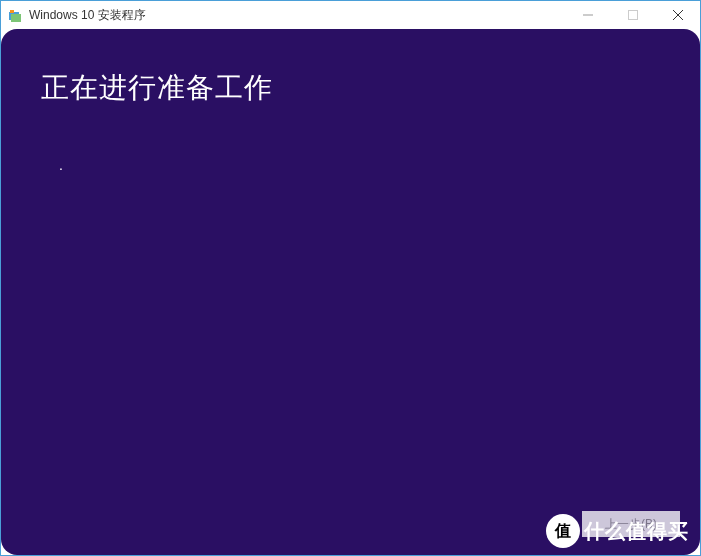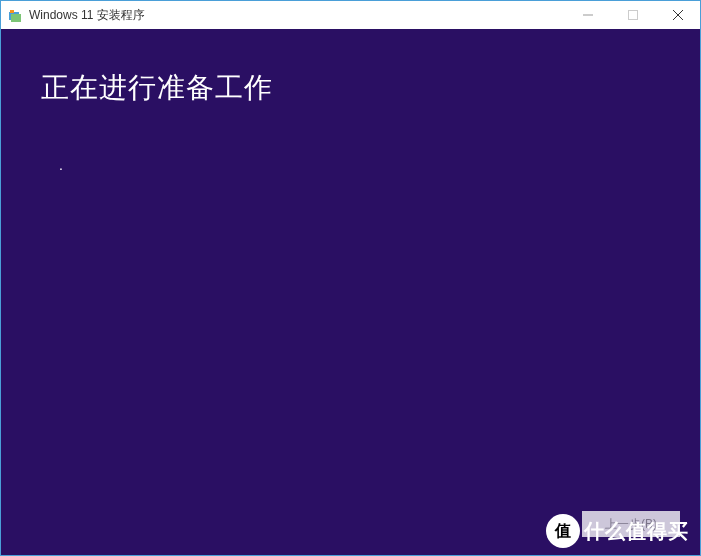--- a/index.html
+++ b/index.html
@@ -72,20 +72,21 @@
       width: 10px;
       height: 10px;
     }
     .content {
       flex: 1;
       background: #2a0f63;
       position: relative;
       padding: 40px 40px 20px 40px;
       display: flex;
       flex-direction: column;
+      border-radius: 16px;
     }
     .heading {
       color: #fff;
       font-size: 28px;
       font-weight: 300;
       margin-bottom: 50px;
       letter-spacing: 1px;
     }
     .progress-dots {
       color: #fff;
@@ -145,21 +146,21 @@
 
 <div class="window">
   <div class="titlebar">
     <span class="titlebar-icon">
       <svg viewBox="0 0 16 16">
         <rect x="2" y="5" width="10" height="8" fill="#4a9fd8"></rect>
         <rect x="4" y="7" width="10" height="8" fill="#7cc576"></rect>
         <rect x="3" y="3" width="4" height="3" fill="#f7941d"></rect>
       </svg>
     </span>
-    <span class="titlebar-text">Windows 11 安装程序</span>
+    <span class="titlebar-text">Windows 10 安装程序</span>
     <div class="window-controls">
       <button class="window-control-btn">
         <svg viewBox="0 0 10 10">
             <line x1="0" y1="5" x2="10" y2="5" stroke="#999" stroke-width="1"></line>
           </svg>
       </button>
       <button class="window-control-btn">
         <svg viewBox="0 0 10 10">
             <rect x="0.5" y="0.5" width="9" height="9" stroke="#ccc" stroke-width="1" fill="none"></rect>
           </svg>

